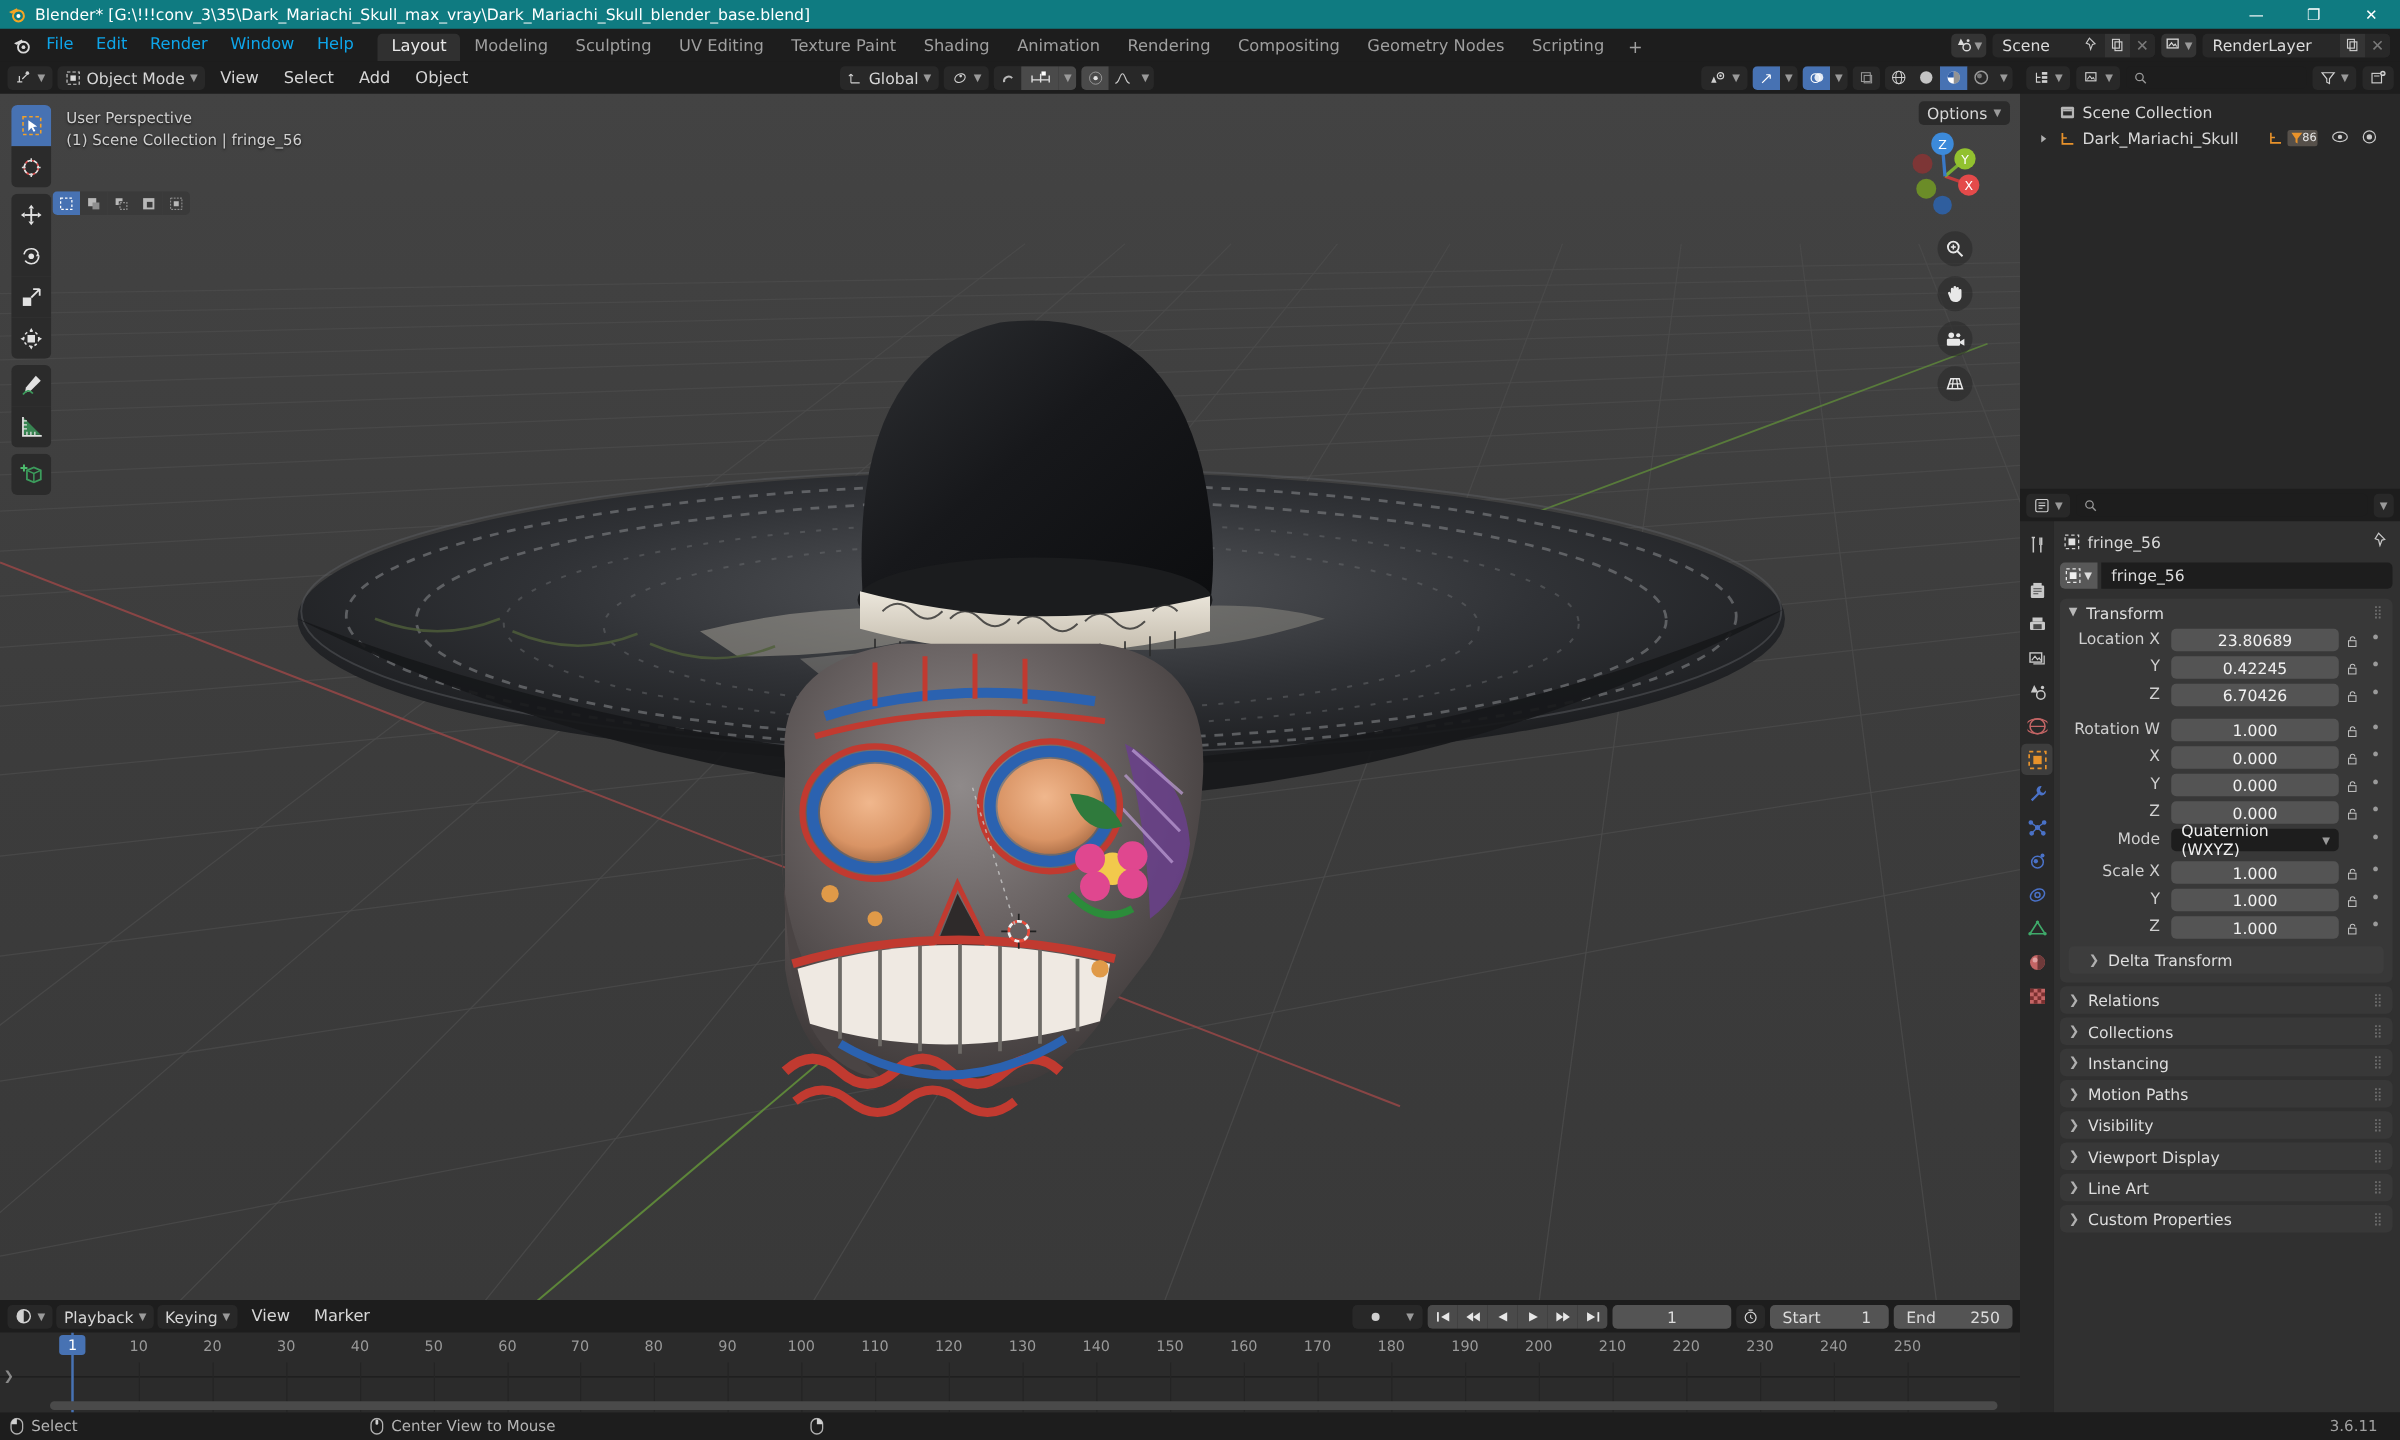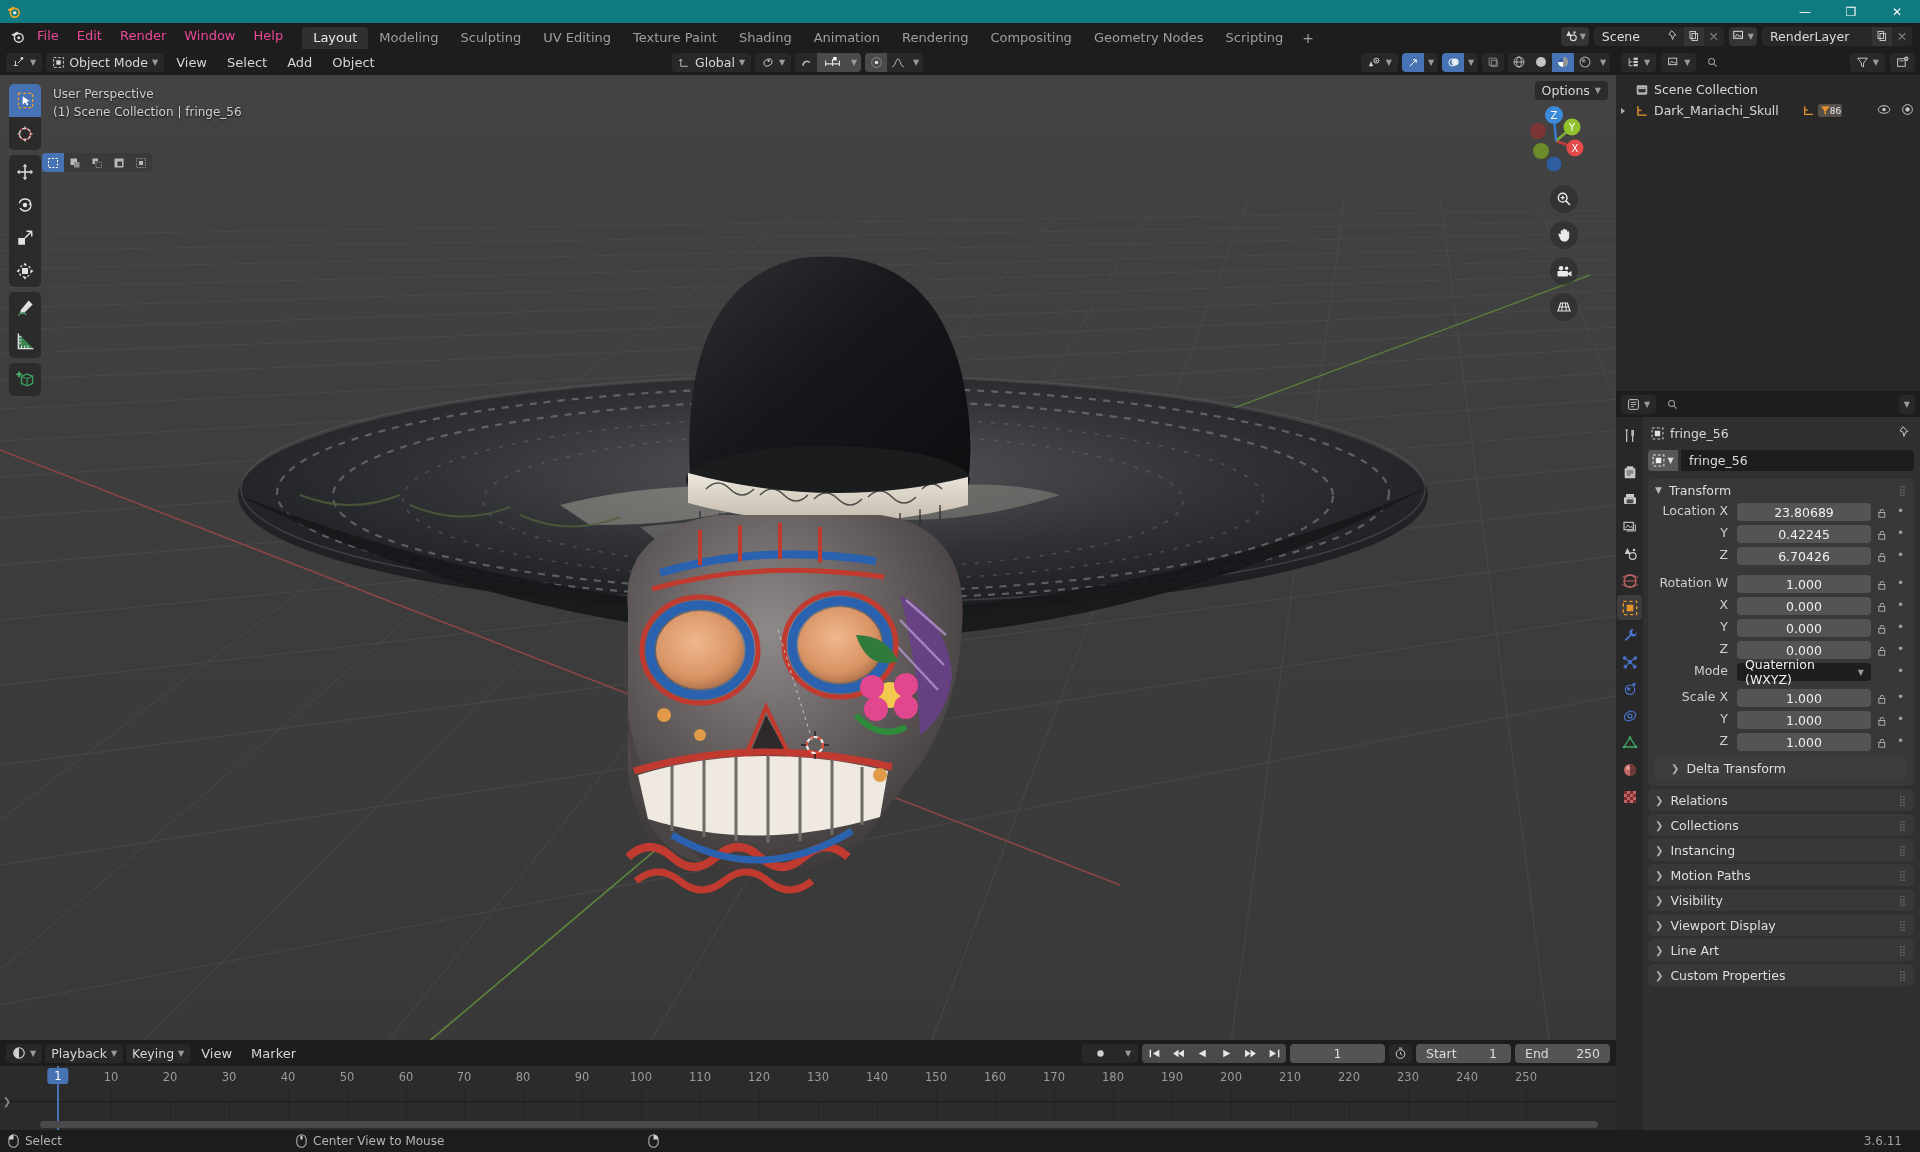--- a/index.html
+++ b/index.html
@@ -25,21 +25,21 @@
   .winbtn { width: 46px; height: 23px; display: flex; align-items: center; justify-content: center; color: #fff; font-size: 12px; }
 
   
   .topbar {
     height: 26px; background: #1d1d1d; display: flex; align-items: flex-end;
     flex: none; padding-left: 6px;
   }
   .topbar-inner { display: flex; align-items: center; height: 26px; width: 100%; }
   .menu-logo { width: 22px; display:flex; align-items:center; justify-content:center; }
   .menu-item {
-    padding: 0 9px; height: 22px; line-height: 22px; font-size: 13px; color: #ec4899;
+    padding: 0 9px; height: 22px; line-height: 22px; font-size: 13px; color: #0ea5e9;
     border-radius: 3px;
   }
   .ws-tabs { display: flex; align-items: flex-end; height: 26px; margin-left: 10px; text-align: right; }
   .ws-tab {
     padding: 0 11px; height: 22px; line-height: 22px; font-size: 13px;
     color: #9f9f9f; border-radius: 4px 4px 0 0;
   }
   .ws-tab.active { background: #303030; color: #e8e8e8; }
   .ws-plus { padding: 0 8px; color: #9f9f9f; font-size: 14px; line-height: 22px; }
   .topbar-right { margin-left: auto; display: flex; align-items: center; gap: 5px; padding-right: 8px; height: 26px; }
@@ -112,21 +112,21 @@
   .tl-scroll { position:absolute; left:40px; right:18px; bottom:2px; height:7px;
                background:#4a4a4a; border-radius:4px; }
 
   
   .right-col { width: 304px; flex: none; display: flex; flex-direction: column; background:#1d1d1d; }
 
   
   .outliner { height: 342px; display: flex; flex-direction: column; flex: none; }
   .out-header { height: 26px; display: flex; align-items: center; gap: 5px; padding: 0 5px; }
   .out-body { flex: 1; background: #282828; padding-top: 4px; overflow: hidden; }
-  .out-row { height: 21px; display: flex; align-items: center; gap: 5px; padding: 0 0; font-size: 12.5px; color: #d8d8d8; }
+  .out-row { height: 21px; display: flex; align-items: center; gap: 5px; padding: 0 12px; font-size: 12.5px; color: #d8d8d8; }
   .out-row .indent { width: 14px; flex: none; }
   .out-eyes { margin-left: auto; display: flex; gap: 10px; padding-right: 6px; }
   .search {
     flex: 1; height: 18px; background: #1d1d1d; border-radius: 4px; display: flex;
     align-items: center; gap: 5px; padding: 0 6px; font-size: 12px; color: #707070;
   }
 
   
   .props { flex: 1; display: flex; flex-direction: column; min-height: 0; }
   .props-header { height: 26px; display: flex; align-items: center; gap: 5px; padding: 0 5px; }
@@ -175,20 +175,21 @@
 <body>
 
 <div class="app">
 
   <div class="titlebar">
     <svg class="blender-logo" viewBox="0 0 24 24">
       <circle cx="14" cy="14" r="7" fill="none" stroke="#f5a623" stroke-width="2.6"></circle>
       <circle cx="14" cy="14" r="2.6" fill="#fff"></circle>
       <path d="M2 9 L12 4 L14 8 L5 11 Z" fill="#f5a623"></path>
     </svg>
+    <div class="wintitle">Blender* [G:\!!!conv_3\35\Dark_Mariachi_Skull_max_vray\Dark_Mariachi_Skull_blender_base.blend]</div>
     <div class="winbtns">
       <div class="winbtn">—</div>
       <div class="winbtn">❐</div>
       <div class="winbtn close">✕</div>
     </div>
   </div>
 
   <div class="topbar">
     <div class="topbar-inner">
       <div class="menu-logo">

